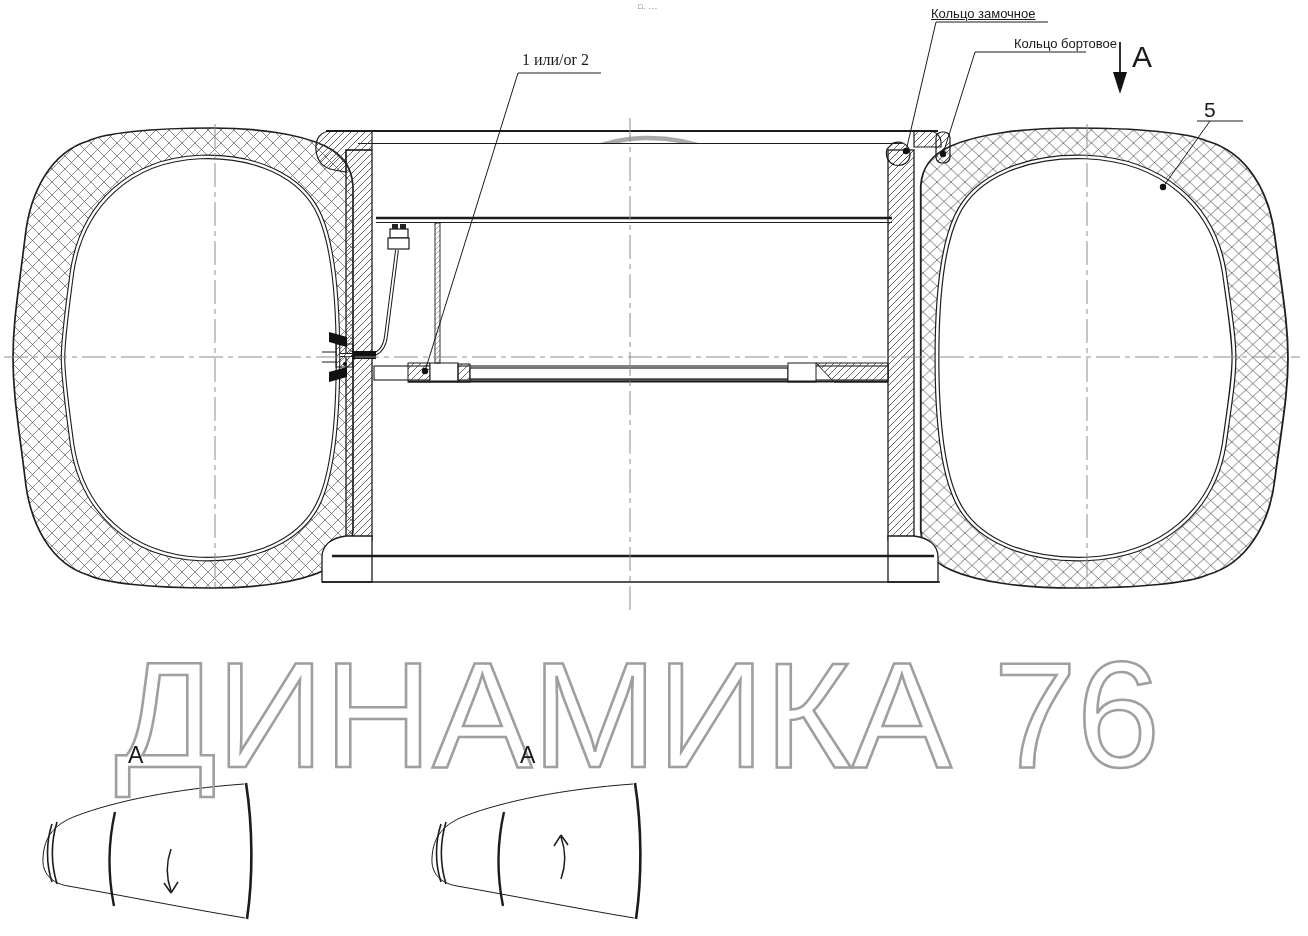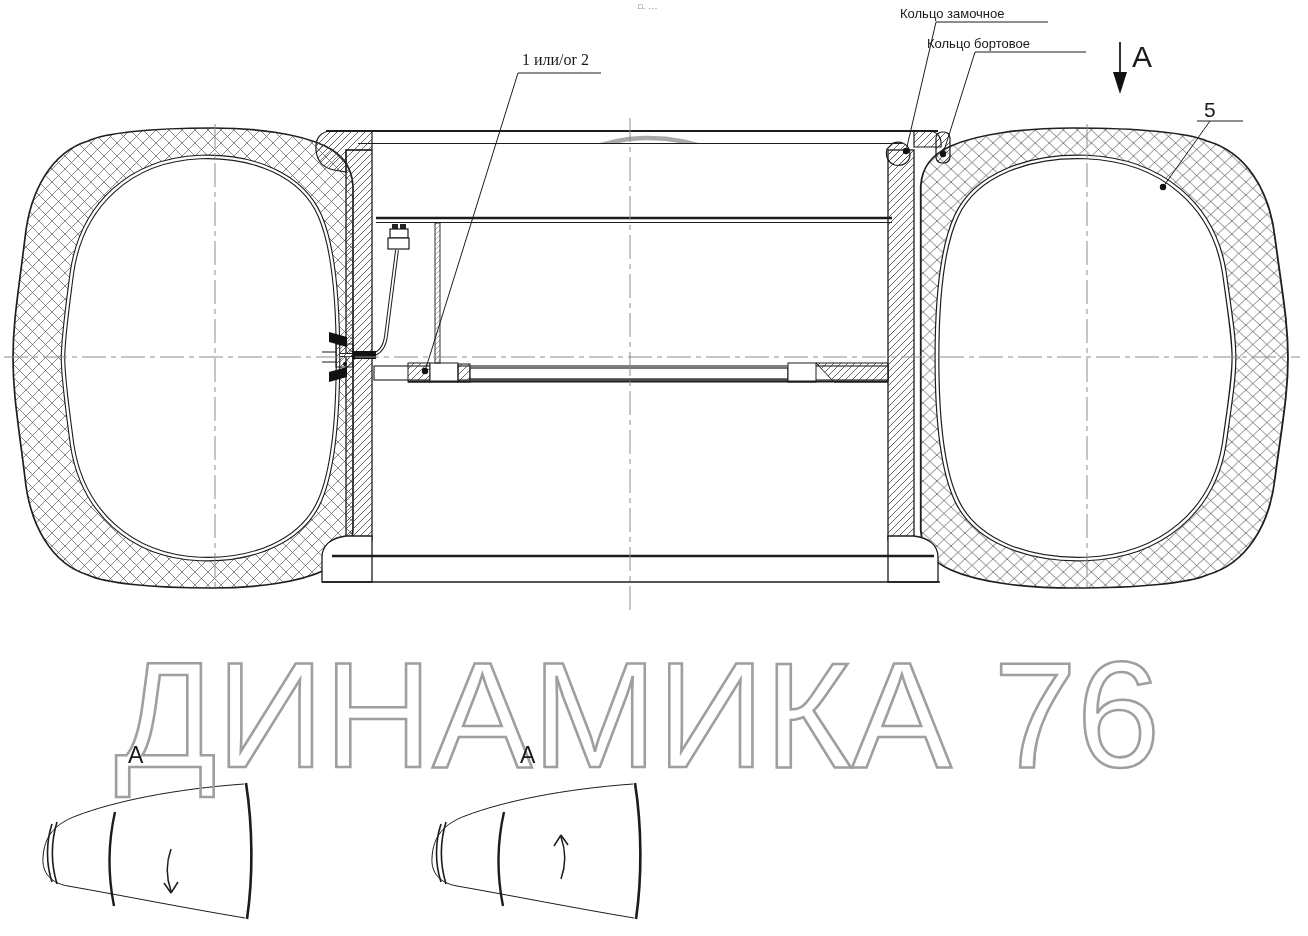--- a/index.html
+++ b/index.html
@@ -183,23 +183,23 @@
     <g>
       <use href="#coneView" x="389"></use>
       <path d="M 561,879 C 566,865 566,851 561,837 M 561,835 L 554,846 M 561,835 L 568,845" stroke="#1c1c1c" stroke-width="1.5" fill="none"></path>
     </g>
 
     <text x="115" y="767" textLength="1045" lengthAdjust="spacingAndGlyphs" font-family="Liberation Sans, sans-serif" font-size="150" fill="none" stroke="#9f9f9f" stroke-width="2.6">ДИНАМИКА 76</text>
   </svg>
 
   <div class="tiny-marks" style="left:638px;top:3px;">□. ...</div>
 
-  <div class="callout" style="left:900px;top:7px;">Кольцо замочное</div>
-
-  <div class="callout" style="left:927px;top:37px;">Кольцо бортовое</div>
+  <div class="callout" style="left:931px;top:7px;text-decoration:underline;">Кольцо замочное</div>
+
+  <div class="callout" style="left:1014px;top:37px;">Кольцо бортовое</div>
 
   <div class="callout callout-serif" style="left:522px;top:53px;">1 или/or 2</div>
 
   <div class="item-number" style="left:1204px;top:99px;">5</div>
 
   <div class="marker-letter" style="left:1132px;top:42px;">A</div>
 
   <div class="view-letter" style="left:128px;top:743px;">A</div>
 
   <div class="view-letter" style="left:520px;top:743px;">A</div>

